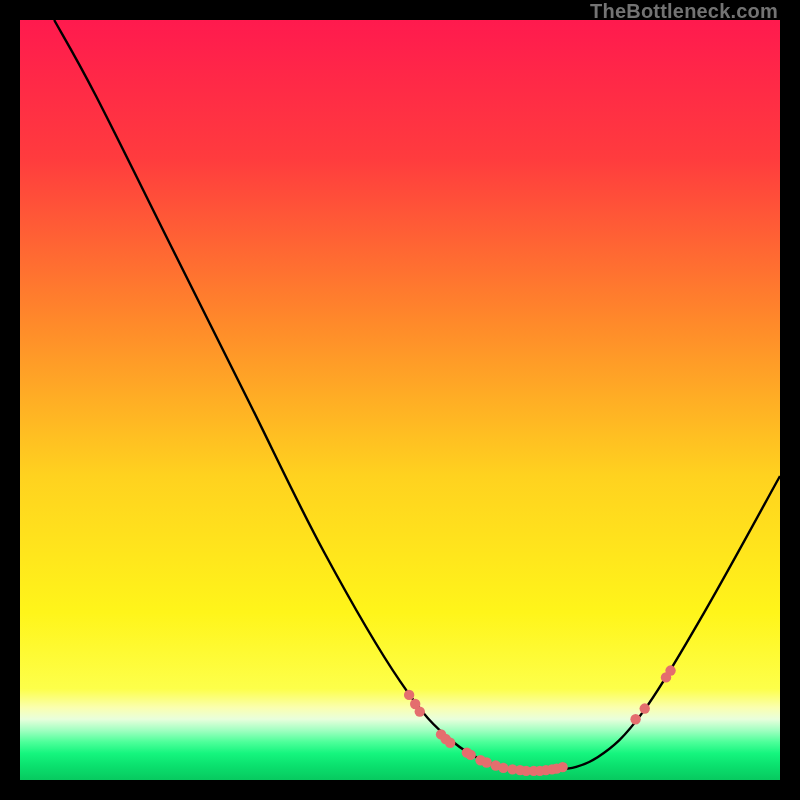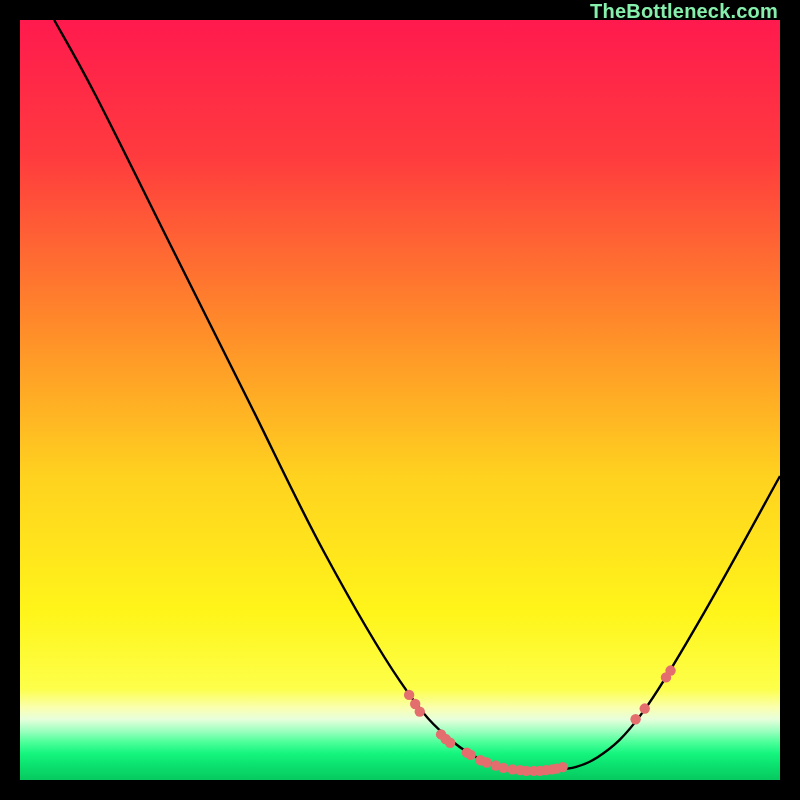--- a/index.html
+++ b/index.html
@@ -25,21 +25,21 @@
     width: 760px;
     height: 760px;
   }
   .watermark {
     position: absolute;
     top: 0px;
     right: 22px;
     font-family: Arial, Helvetica, sans-serif;
     font-size: 20px;
     font-weight: 600;
-    color: #86efac;
+    color: #737373;
     letter-spacing: 0.2px;
   }
   svg.curve {
     position: absolute;
     left: 0;
     top: 0;
     width: 760px;
     height: 760px;
     overflow: visible;
   }

